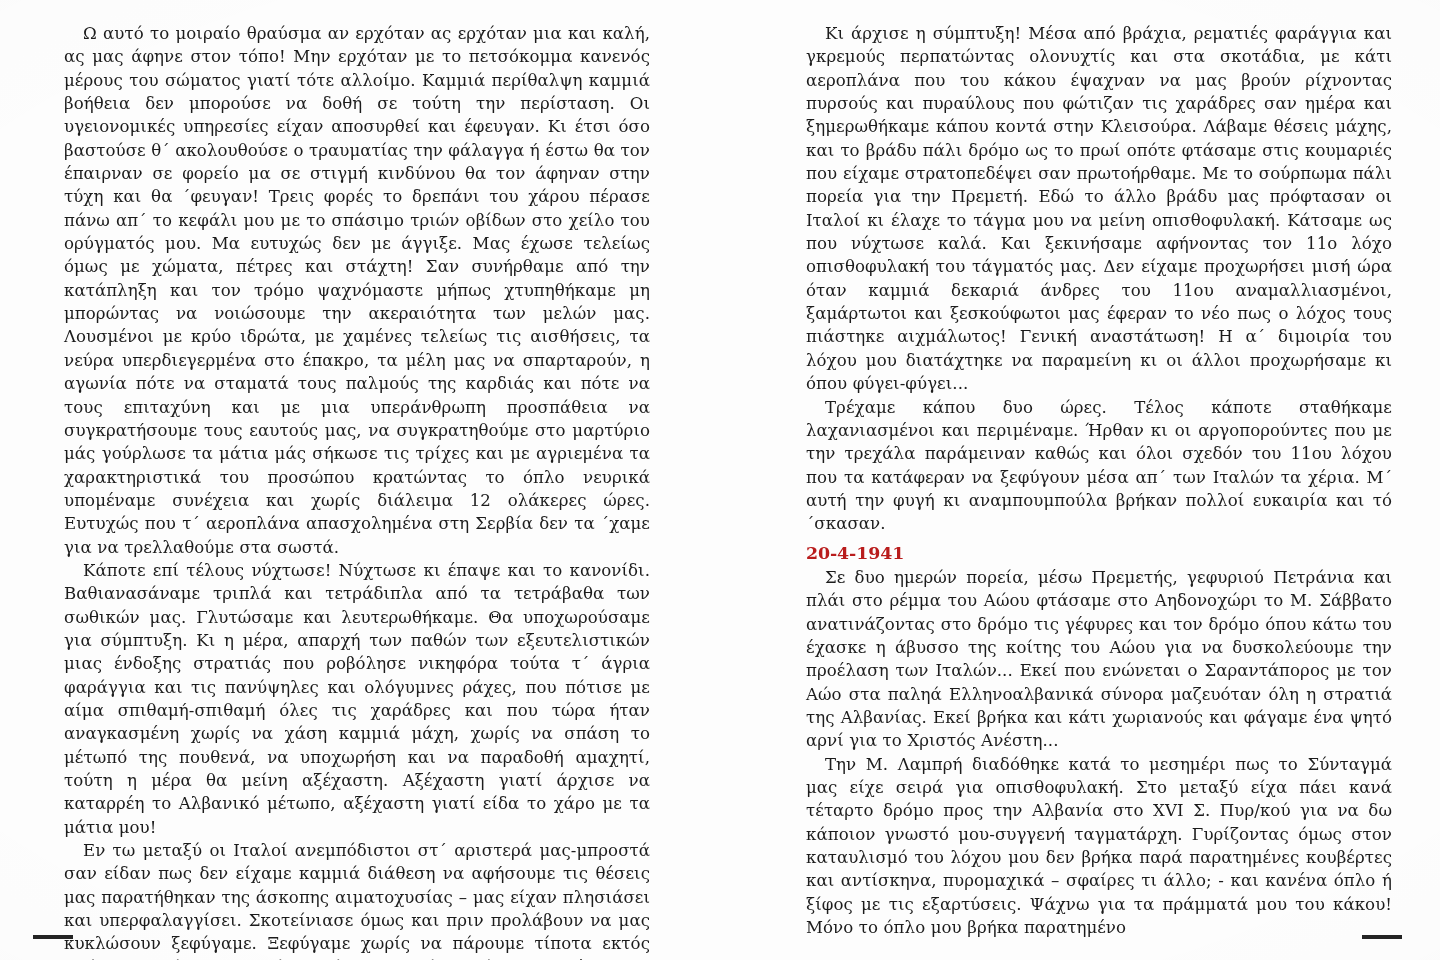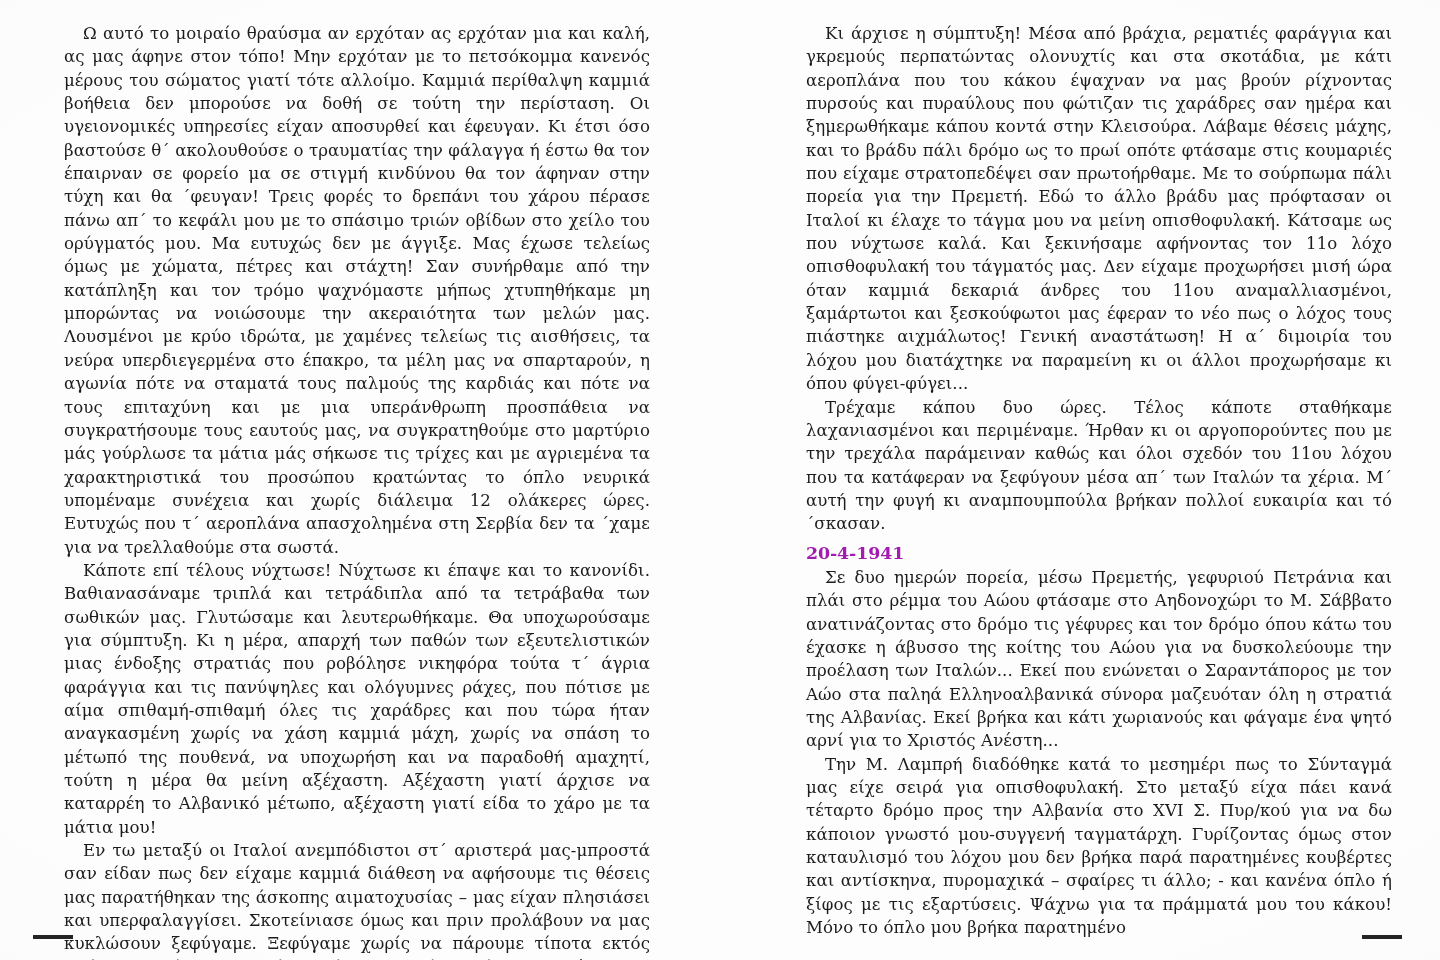--- a/index.html
+++ b/index.html
@@ -64,21 +64,21 @@
   p.indent { text-indent: 19px; }
   p.noindent { text-indent: 0; }
 
   h2.date-heading {
     margin: 0;
     padding: 6px 0 1px 0;
     font-size: 17.4px;
     line-height: 23.35px;
     font-weight: bold;
     letter-spacing: -0.1px;
-    color: #a21caf;
+    color: #b91c1c;
   }
 
   
   .crop-mark {
     position: absolute;
     height: 4px;
     width: 40px;
     background: #242424;
   }
   #crop-mark-left  { left: 33px;  bottom: 21px; }

